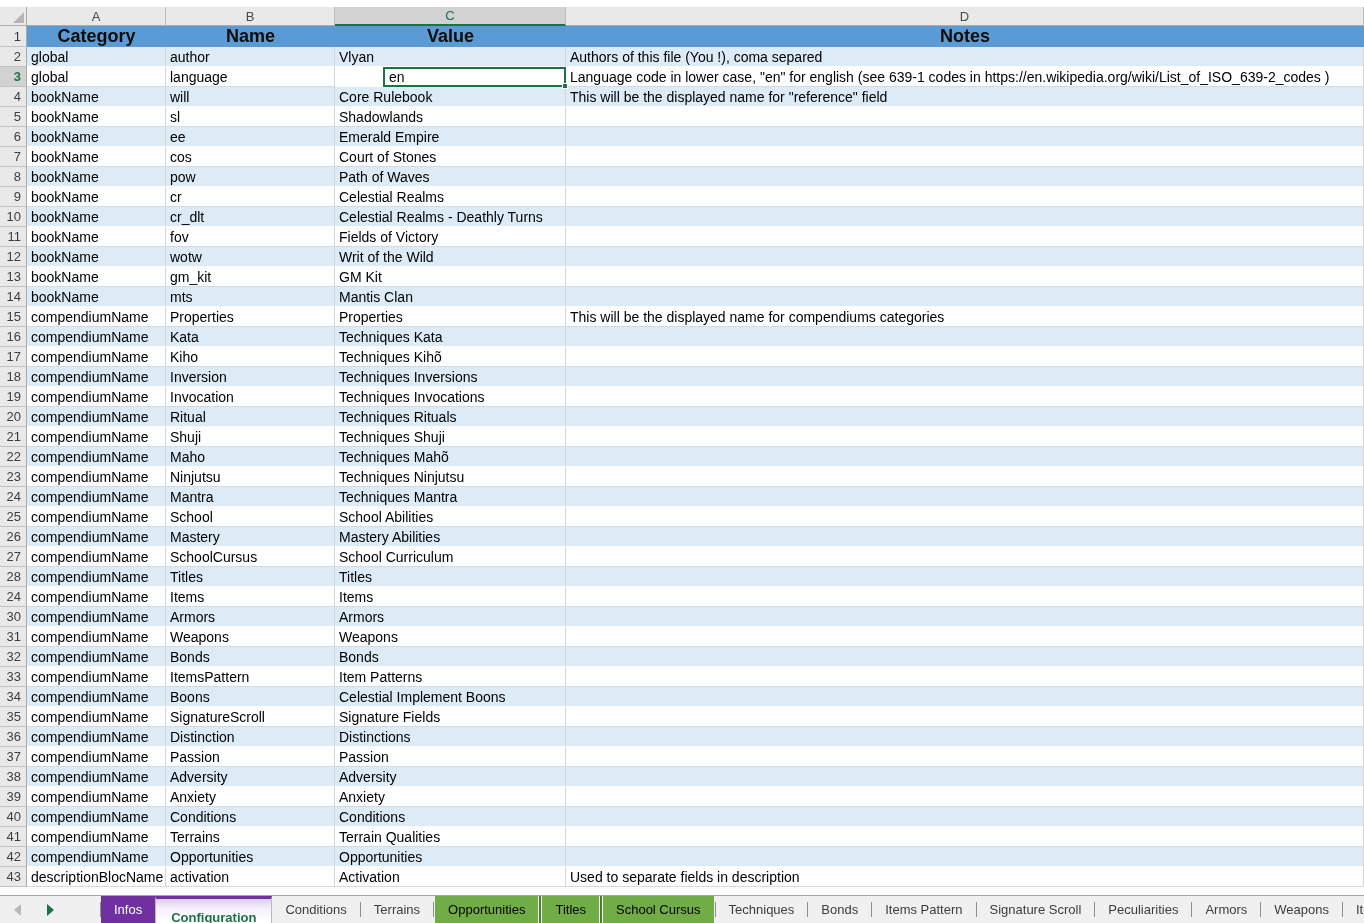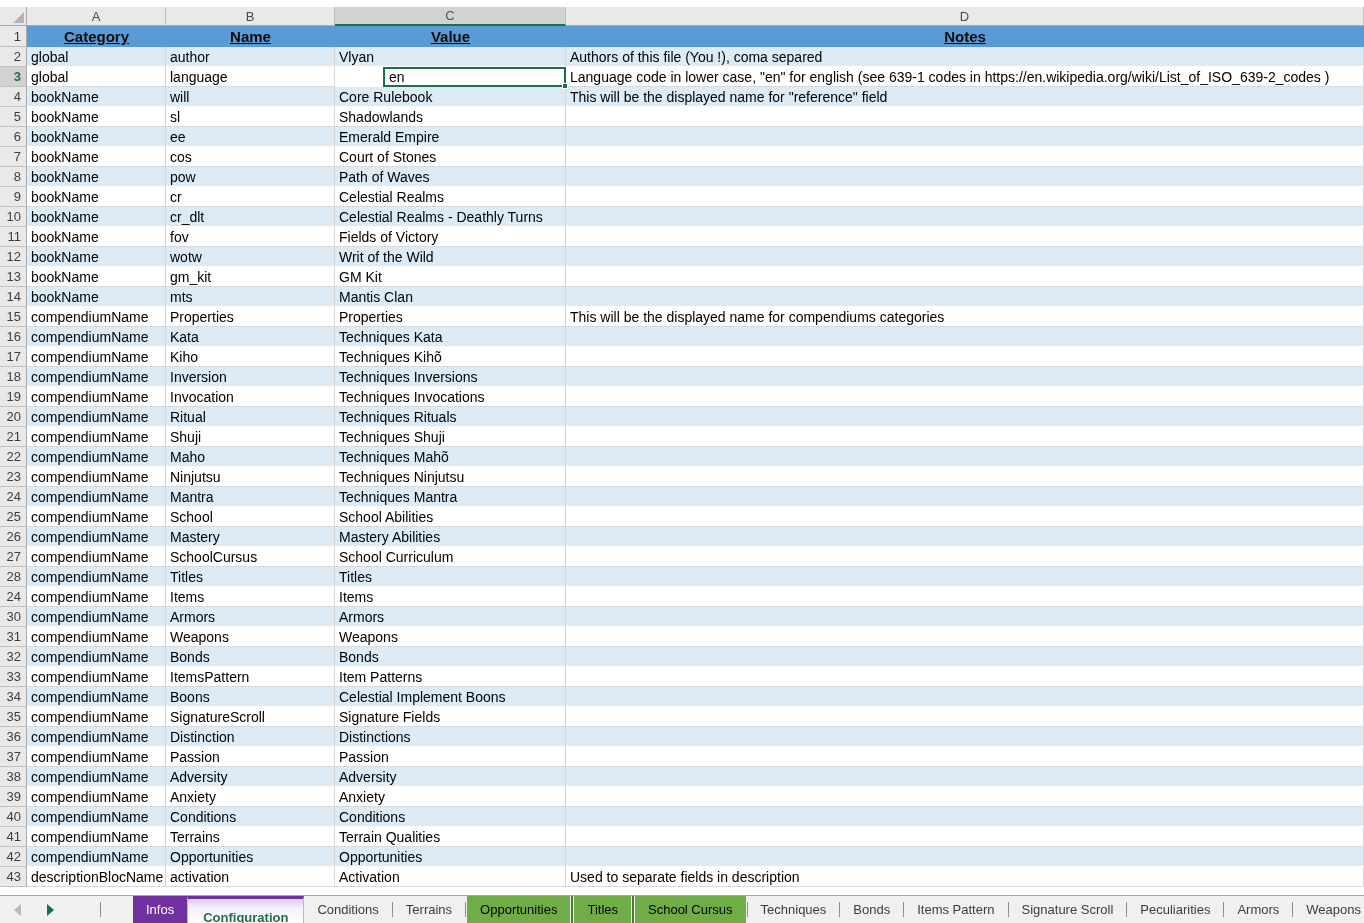--- a/index.html
+++ b/index.html
@@ -23,21 +23,21 @@
       border-bottom:1px solid #ABABAB; background:#E9E9E9; }
   .col-letter.sel { background:#D2D2D2; color:#1E7145;
       border-bottom:2px solid #1E7145; }
 
   
   .title-row { height:21px; background:#5B9BD5; }
   .title-row .gut { background:#E9E9E9; border-right:1px solid #ABABAB;
       border-bottom:1px solid #c2c2c2; display:flex; align-items:center;
       justify-content:flex-end; padding-right:5px; font-size:13px; color:#3d3d3d; }
   .title-cell { display:flex; align-items:center; justify-content:center;
-      font-weight:bold; font-size:15px; color:#0b0b0b;text-decoration:underline; }
+      font-weight:bold; font-size:18px; color:#0b0b0b; }
 
   
   .row { height:20px; }
   .gutter-cell { background:#E9E9E9; border-right:1px solid #ABABAB;
       border-bottom:1px solid #C2C2C2; display:flex; align-items:center;
       justify-content:flex-end; padding-right:5px; font-size:13px; color:#3d3d3d; }
   .gutter-cell.sel { background:#D2D2D2; color:#1E7145; font-weight:bold; }
   .cell { font-size:14px; color:#000; display:flex; align-items:center;
       padding-left:4px; white-space:nowrap; overflow:hidden;
       border-right:1px solid #D5D5D5; border-bottom:1px solid #D9D9D9;
@@ -53,21 +53,21 @@
       align-items:stretch; overflow:hidden; white-space:nowrap; }
   .tab-nav { width:100px; display:flex; align-items:center; gap:26px;
       padding-left:14px; flex:0 0 auto; }
   .arrow { width:0; height:0; display:inline-block; }
   .arrow.left { border-top:6px solid transparent; border-bottom:6px solid transparent;
       border-right:7px solid #B9B9B9; }
   .arrow.right { border-top:6px solid transparent; border-bottom:6px solid transparent;
       border-left:7px solid #1E7145; }
   .tab { display:flex; align-items:center; padding:0 13px; font-size:13px;
       color:#3c3c3c; flex:0 0 auto; }
-  .tab.purple { background:#7030A0; color:#ffffff;margin-left:32px; }
+  .tab.purple { background:#7030A0; color:#ffffff; }
   .tab.green { background:#70AD47; color:#000000;
       border-left:1px solid #EFEFEF; border-right:1px solid #EFEFEF; }
   .tab.active { background:linear-gradient(#DCCBEC 0%, #F4EFFA 25%, #ffffff 65%);
       border-top:3px solid #7030A0; border-bottom:3px solid #1E7145;
       border-left:1px solid #B9B9B9; border-right:1px solid #B9B9B9;
       color:#1E7145; font-weight:bold; padding:18px 15px; }
   .tab-sep { width:1px; height:15px; background:#8F8F8F; align-self:center;
       flex:0 0 auto; }
   .tab-sep.green-sep { width:2px; height:100%; background:#4E7A33; }
 </style>

